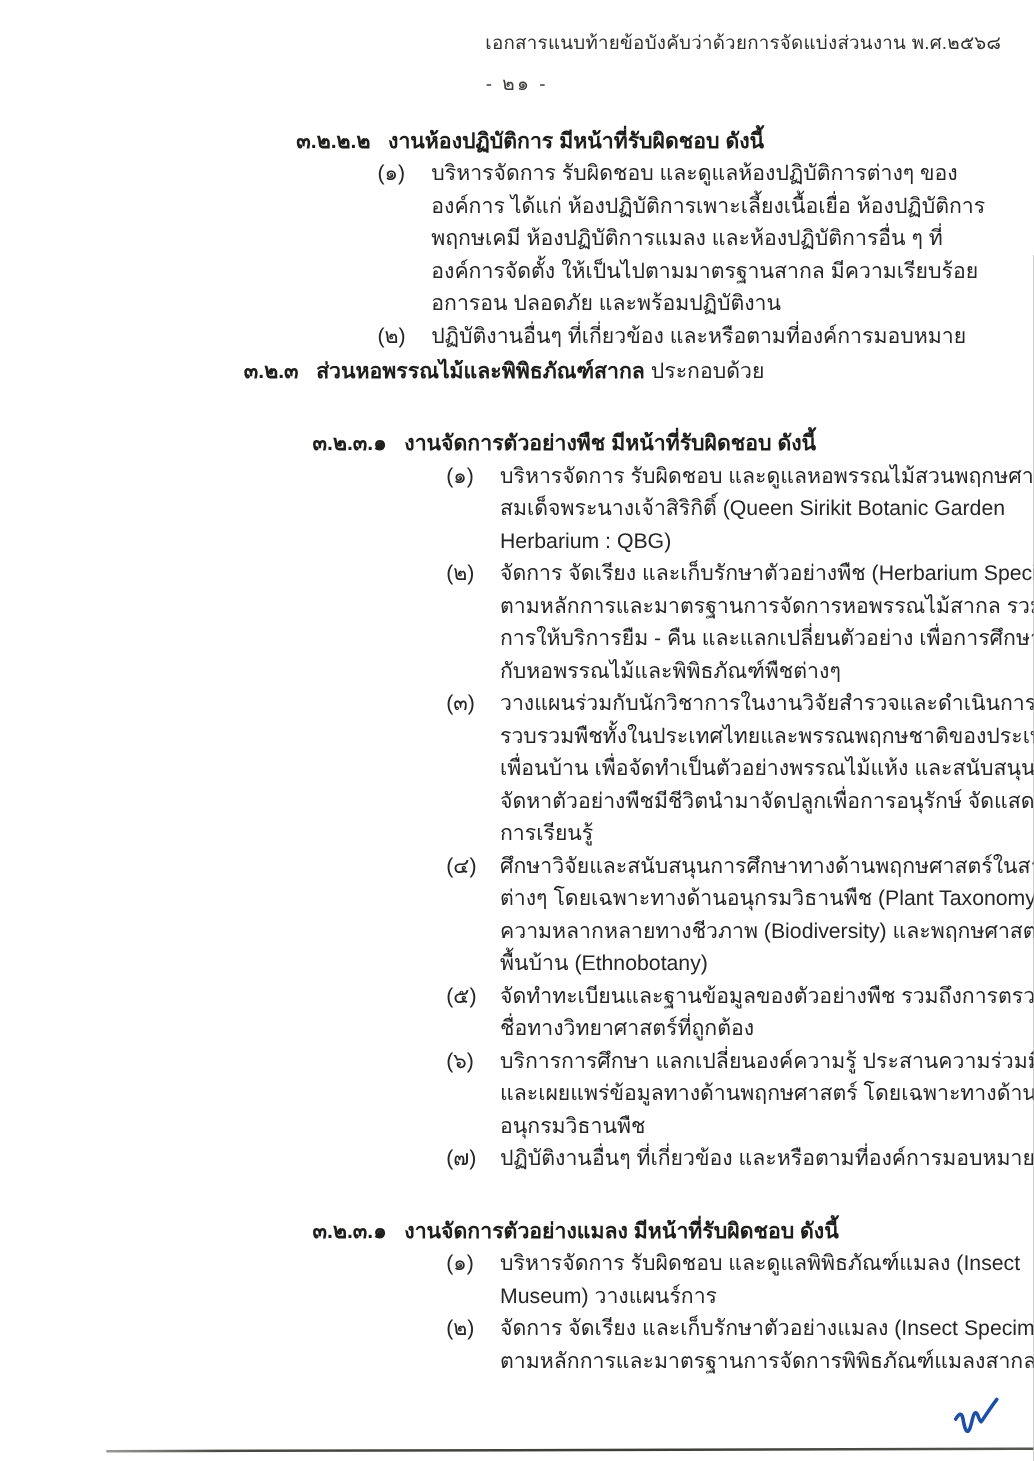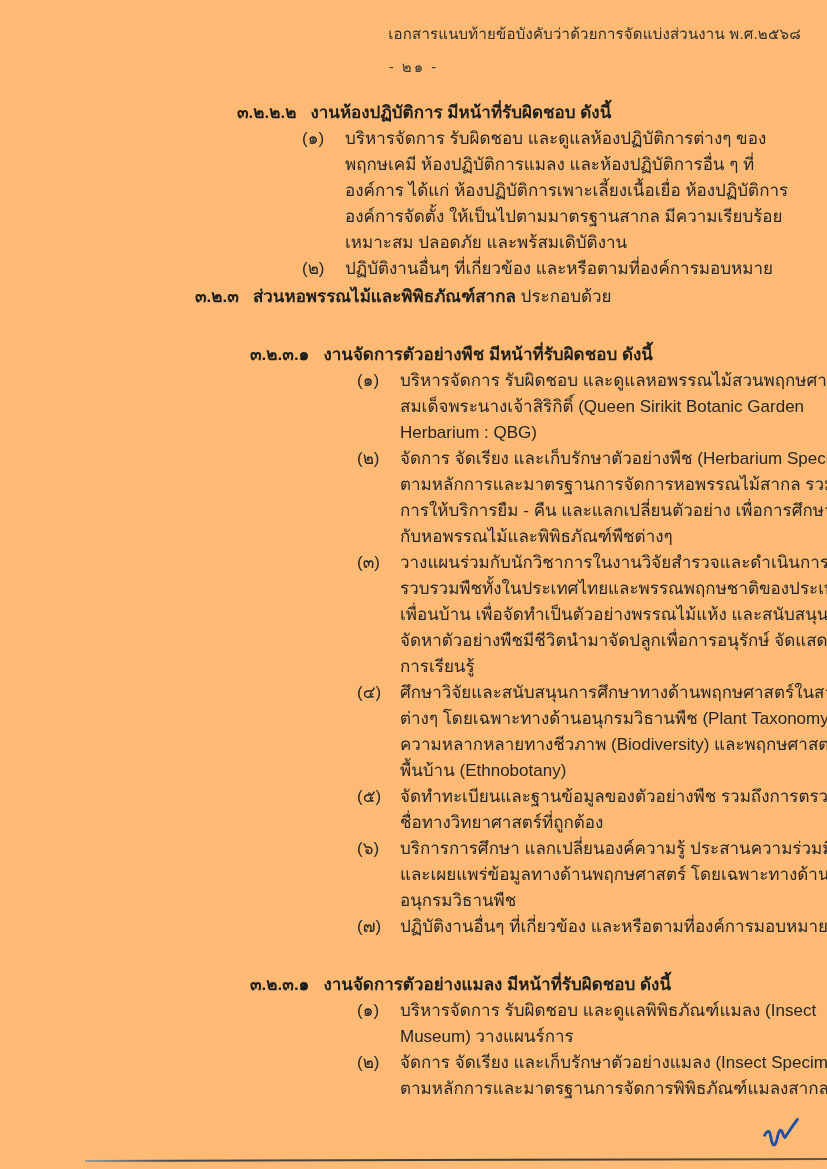--- a/index.html
+++ b/index.html
@@ -1,20 +1,20 @@
 <!DOCTYPE html>
 <html><head>
 <meta charset="utf-8">
 <style>
   html,body{margin:0;padding:0;background:#888;}
   .page{
     position:relative;
     width:827px;height:1169px;
     margin:0 auto;
-    background:#fdba74;
+    background:#ffffff;
     font-family:"Liberation Sans",sans-serif;
     color:#262626;
     overflow:hidden;
   }
   .header-notice{
     position:absolute;top:22px;right:26px;
     font-size:15px;color:#2f2f2d;letter-spacing:.2px;
     white-space:nowrap;
   }
   .page-number{
@@ -53,24 +53,24 @@
   <div class="header-notice">เอกสารแนบท้ายข้อบังคับว่าด้วยการจัดแบ่งส่วนงาน พ.ศ.๒๕๖๘</div>
 
   <div class="page-number">- ๒๑ -</div>
 
   <div class="doc">
       <div class="heading ind-h4"><span class="hnum">๓.๒.๒.๒</span><span>งานห้องปฏิบัติการ มีหน้าที่รับผิดชอบ ดังนี้</span></div>
       <div class="item ind-i1">
         <div class="marker">(๑)</div>
         <div class="lines">
           <div class="line">บริหารจัดการ รับผิดชอบ และดูแลห้องปฏิบัติการต่างๆ ของ</div>
+          <div class="line">องค์การ ได้แก่ ห้องปฏิบัติการเพาะเลี้ยงเนื้อเยื่อ ห้องปฏิบัติการ</div>
           <div class="line">พฤกษเคมี ห้องปฏิบัติการแมลง และห้องปฏิบัติการอื่น ๆ ที่</div>
-          <div class="line">องค์การ ได้แก่ ห้องปฏิบัติการเพาะเลี้ยงเนื้อเยื่อ ห้องปฏิบัติการ</div>
           <div class="line">องค์การจัดตั้ง ให้เป็นไปตามมาตรฐานสากล มีความเรียบร้อย</div>
-          <div class="line">เหมาะสม ปลอดภัย และพร้สมเดิบัติงาน</div>
+          <div class="line">อการอน ปลอดภัย และพร้อมปฏิบัติงาน</div>
         </div>
       </div>
       <div class="item ind-i1">
         <div class="marker">(๒)</div>
         <div class="lines">
           <div class="line">ปฏิบัติงานอื่นๆ ที่เกี่ยวข้อง และหรือตามที่องค์การมอบหมาย</div>
         </div>
       </div>
       <div class="heading ind-h3"><span class="hnum">๓.๒.๓</span><span>ส่วนหอพรรณไม้และพิพิธภัณฑ์สากล</span><span class="regular"> ประกอบด้วย</span></div>
       <div class="heading ind-h4b"><span class="hnum">๓.๒.๓.๑</span><span>งานจัดการตัวอย่างพืช มีหน้าที่รับผิดชอบ ดังนี้</span></div>

